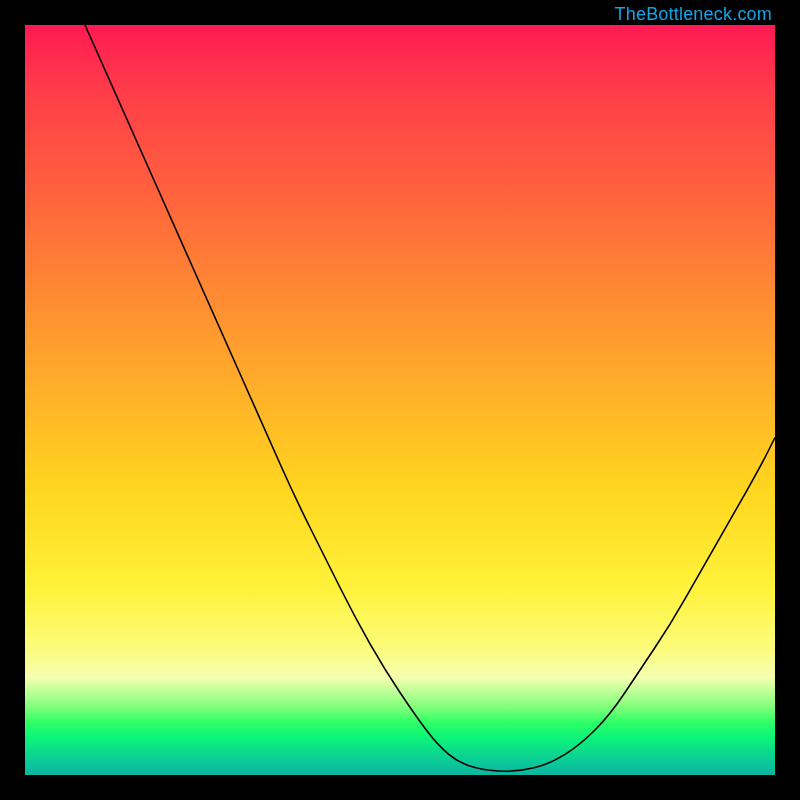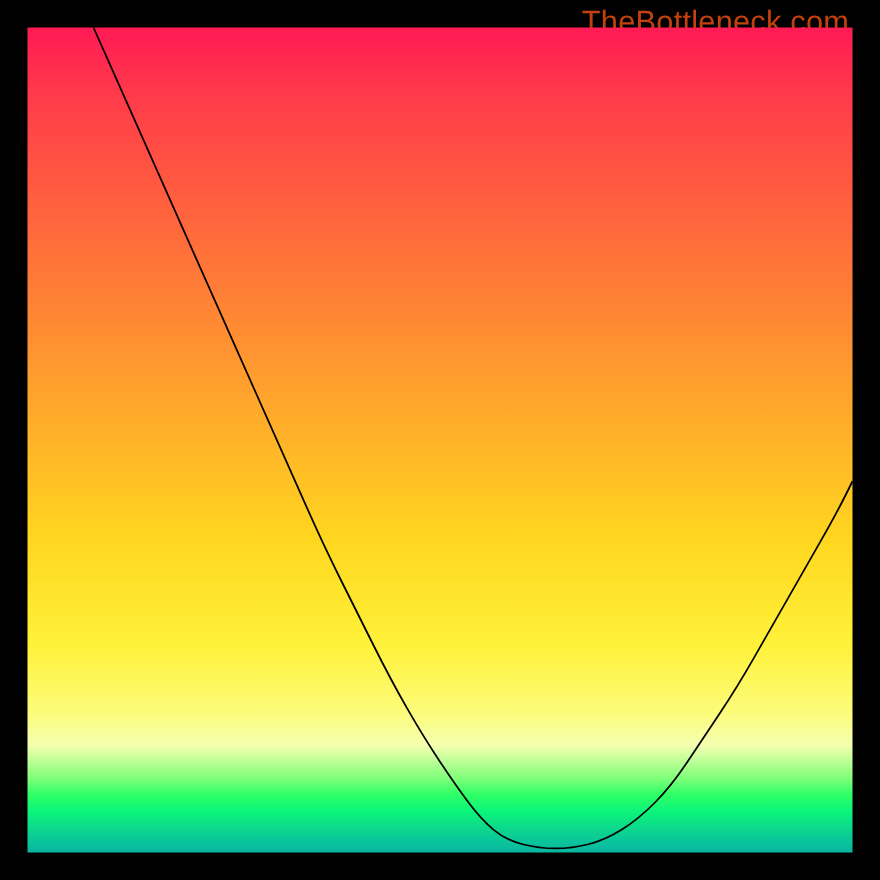--- a/index.html
+++ b/index.html
@@ -38,22 +38,22 @@
       #0cf57a 95%,
       #0cd98c 97%,
       #0ac79a 98.5%,
       #0ab6a0 100%
     );
   }
   .watermark {
     position: absolute;
     top: 4px;
     right: 28px;
-    color: #c2410c;
-    font-size: 28px;
+    color: #0ea5e9;
+    font-size: 18px;
     font-weight: 400;
     letter-spacing: 0.2px;
     user-select: none;
     text-align: right;
   }
   svg.curve {
     position: absolute;
     left: 0;
     top: 0;
     width: 750px;

